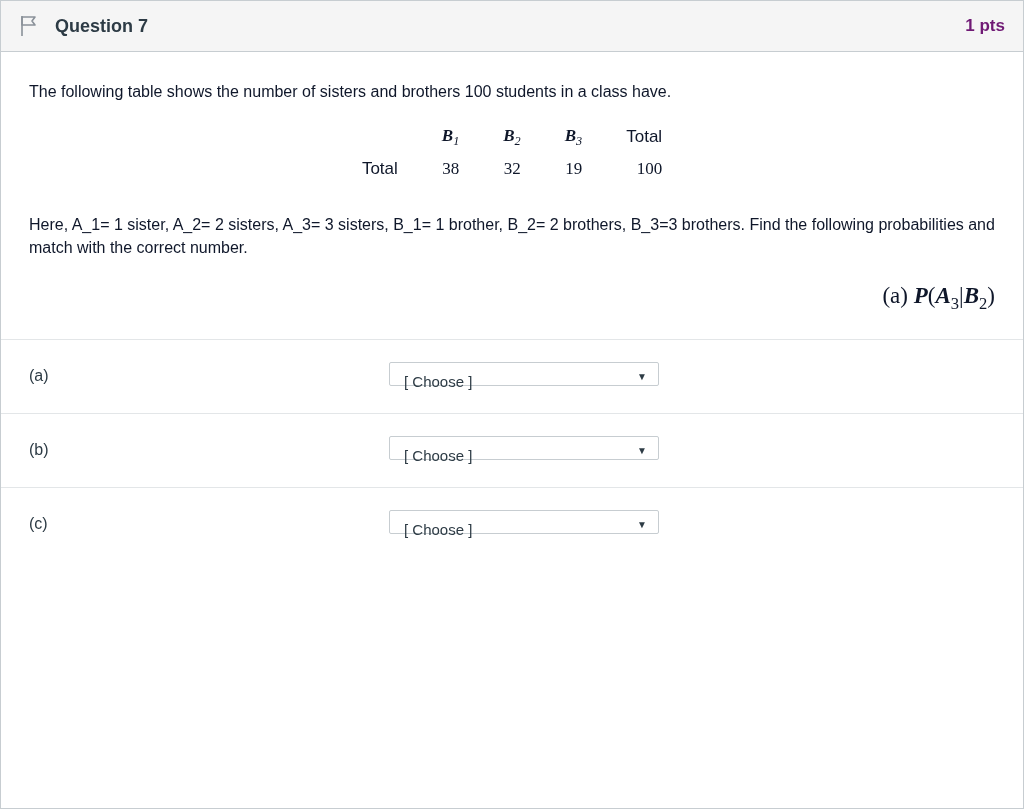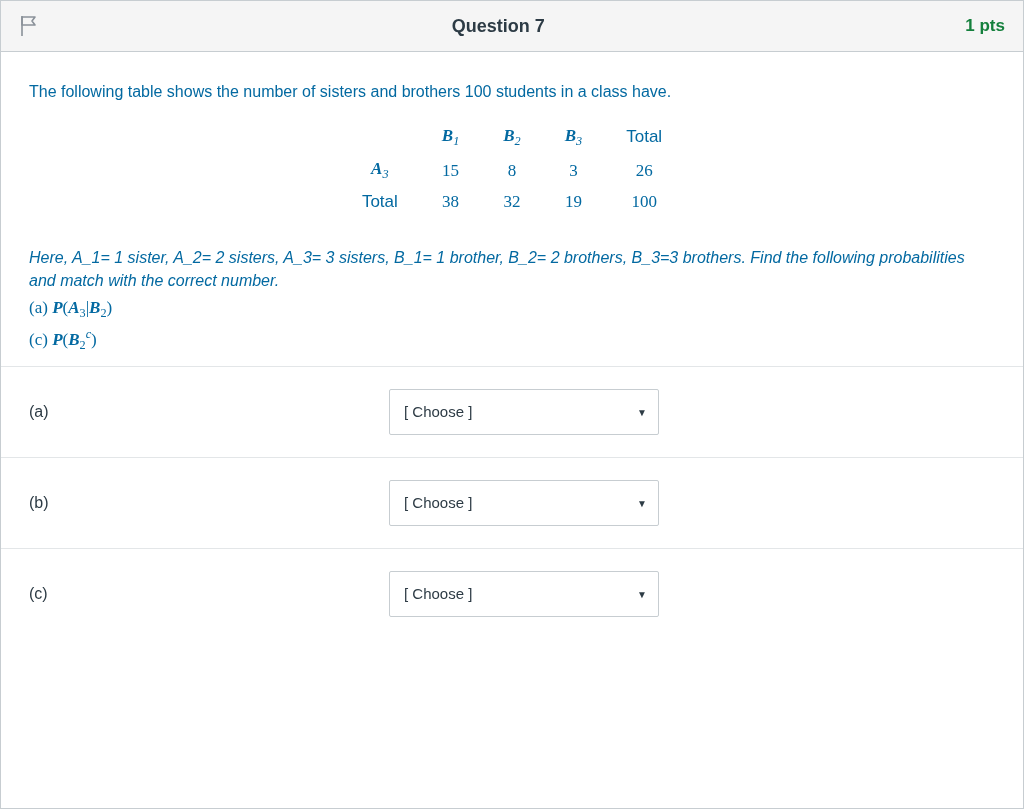--- a/index.html
+++ b/index.html
@@ -17,76 +17,75 @@
       height: 100%;
       display: flex;
       flex-direction: column;
     }
     .question-header {
       display: flex;
       align-items: center;
       padding: 14px 18px;
       border-bottom: 1px solid #c7cdd1;
       background: #f5f5f5;
-      text-align: center;
     }
     .flag-icon {
       width: 20px;
       height: 22px;
       margin-right: 16px;
       position: relative;
       flex-shrink: 0;
     }
     .flag-icon svg { display: block; }
     .question-title {
       font-size: 18px;
       font-weight: 700;
       color: #2d3b45;
       flex: 1;
     }
     .points {
       font-size: 17px;
       font-weight: 700;
-      color: #15803d;
+      color: #701a75;
       margin-left: 24px;
     }
     .question-body {
-      padding: 28px 28px 9px 28px;
+      padding: 28px 28px 20px 28px;
       font-size: 16px;
-      color: #0369a1;
+      color: #0f172a;
       line-height: 1.45;
     }
     .intro-text {
       margin-bottom: 18px;
     }
     .data-table {
       margin: 0 auto 28px auto;
       border-collapse: collapse;
       font-family: "Times New Roman", Times, serif;
       font-size: 17px;
     }
     .data-table td, .data-table th {
       padding: 3px 22px;
-      text-align: center;
+      text-align: right;
       font-weight: normal;
     }
     .data-table th.col-h { font-style: italic; }
     .data-table .row-h { font-style: italic; }
     .data-table .total-lbl { font-family: Liberation Sans, sans-serif; font-style: normal; }
     .sub { font-size: 0.72em; vertical-align: sub; }
     .sup { font-size: 0.72em; vertical-align: super; }
     .explain {
       margin-top: 24px;
-      margin-bottom: 4px;
-      font-style: italic;
+      margin-bottom: 20px;
     }
     .formula-line {
       font-family: "Times New Roman", Times, serif;
-      font-size: 17px;
+      font-size: 23px;
       margin: 2px 0;
+      text-align: right;
     }
     .bi { font-style: italic; font-weight: bold; }
     .i { font-style: italic; }
     .answers {
       border-top: 1px solid transparent;
     }
     .answer-row {
       display: flex;
       align-items: center;
       padding: 22px 28px;
@@ -96,21 +95,21 @@
       width: 360px;
       font-size: 16px;
       color: #2d3b45;
     }
     .select-wrap {
       position: relative;
       width: 270px;
     }
     .select-box {
       width: 100%;
-      height: 46px;
+      height: 24px;
       border: 1px solid #c7cdd1;
       background: #fff;
       font-size: 15px;
       color: #2d3b45;
       padding: 0 34px 0 14px;
       appearance: none;
       -webkit-appearance: none;
       cursor: pointer;
       text-align: left;
       line-height: 38px;
@@ -147,43 +146,33 @@
     <table class="data-table">
       <tbody>
           <tr>
         <th></th>
         <th class="col-h"><span class="bi">B</span><span class="sub">1</span></th>
         <th class="col-h"><span class="bi">B</span><span class="sub">2</span></th>
         <th class="col-h"><span class="bi">B</span><span class="sub">3</span></th>
         <th class="total-lbl"><span>Total</span></th>
       </tr>
       <tr>
-        <td class="row-h"><span class="bi">A</span><span class="sub">3</span></td>
-        <td>15</td>
-        <td>8</td>
-        <td>3</td>
-        <td>26</td>
-      </tr>
-      <tr>
         <td class="total-lbl"><span>Total</span></td>
         <td>38</td>
         <td>32</td>
         <td>19</td>
         <td>100</td>
       </tr>
     </tbody>
       </table>
 
     <p class="explain">Here, A_1= 1 sister, A_2= 2 sisters, A_3= 3 sisters, B_1= 1 brother, B_2= 2 brothers, B_3=3 brothers.  Find the following probabilities and match with the correct number.</p>
 
     <div class="formula-line">
       <span>(a) </span><span class="bi">P</span>(<span class="bi">A</span><span class="sub">3</span>|<span class="bi">B</span><span class="sub">2</span>)
-    </div>
-    <div class="formula-line">
-      <span>(c) </span><span class="bi">P</span>(<span class="bi">B</span><span class="sub">2</span><span class="sup i">c</span>)
     </div>
   </div>
 
   <div class="answers">
     <div class="answer-row">
       <div class="answer-label">(a)</div>
       <div class="select-wrap">
         <button class="select-box">[ Choose ]</button>
         <span class="select-caret">▼</span>
       </div>

